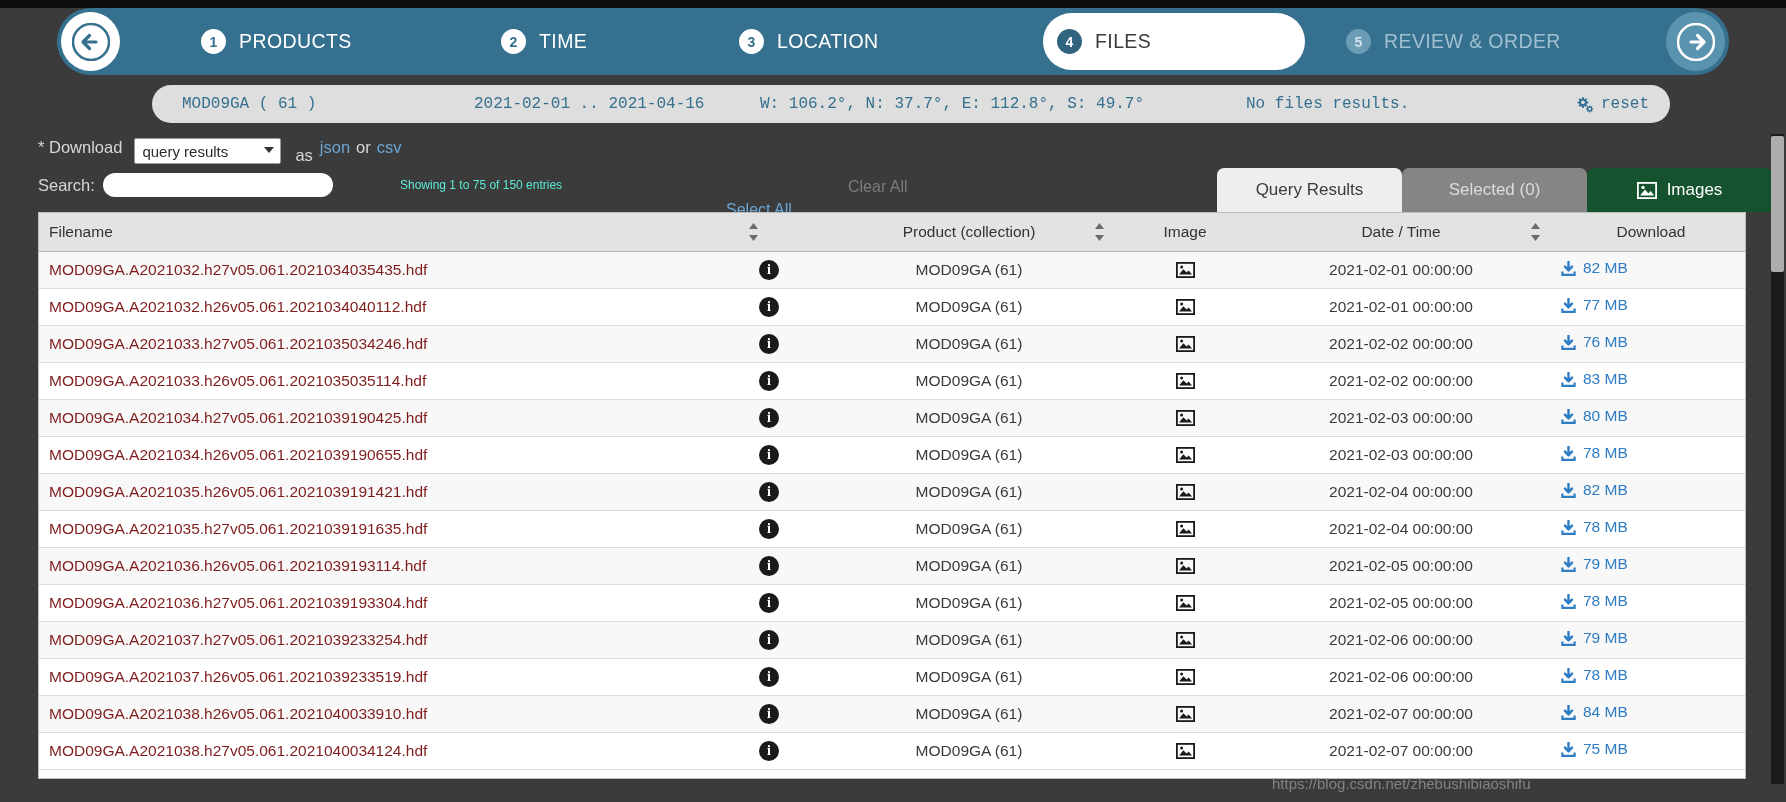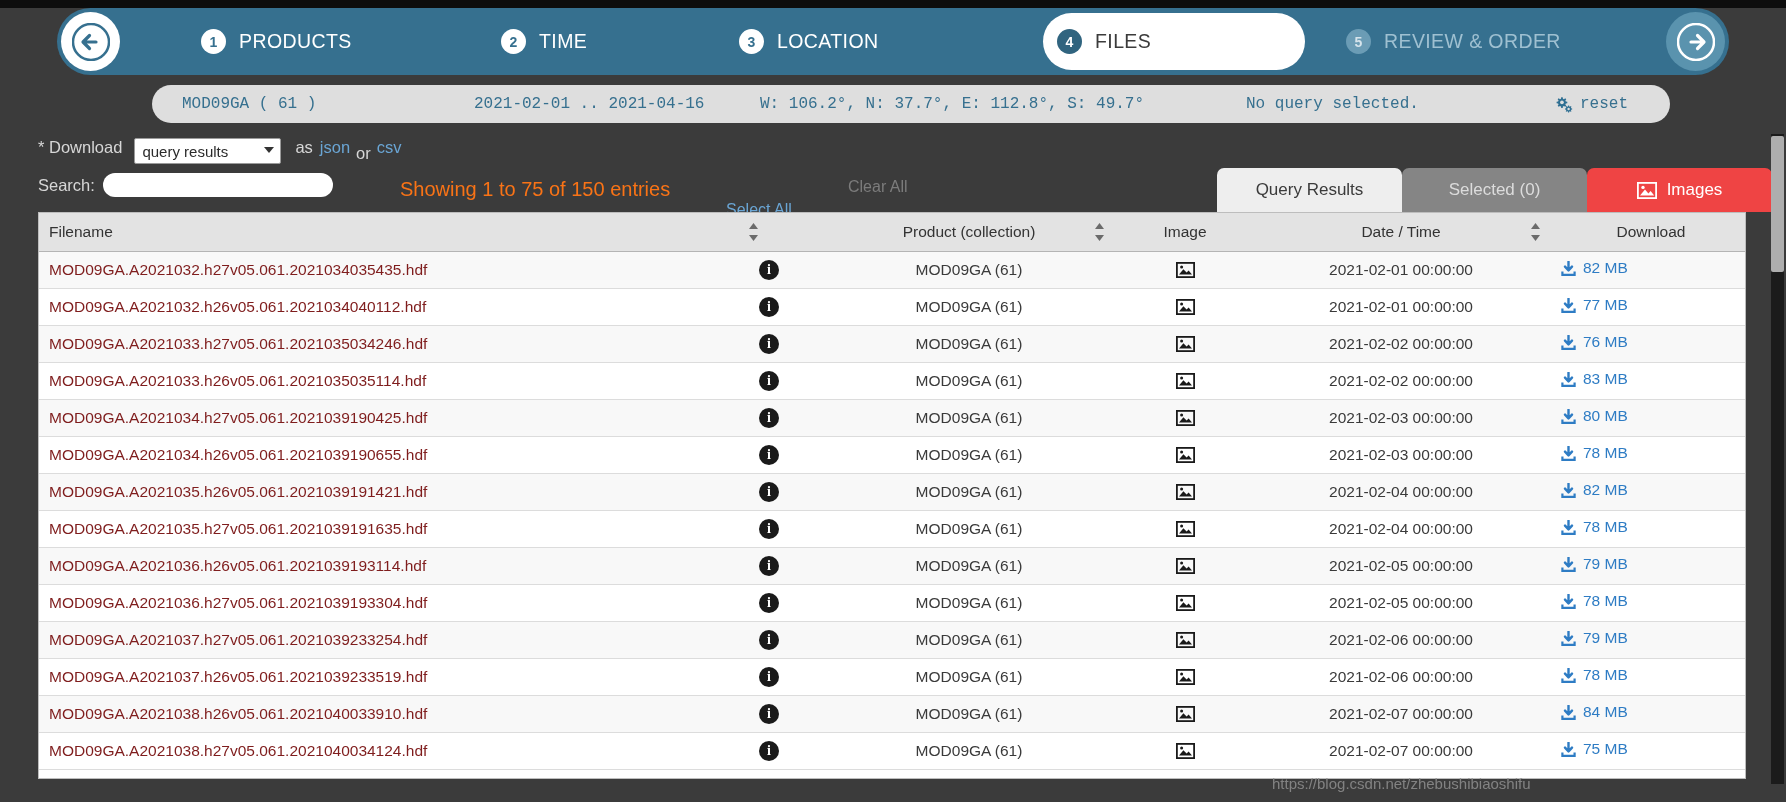--- a/index.html
+++ b/index.html
@@ -68,21 +68,21 @@
     position: absolute; left: 152px; top: 85px; width: 1518px; height: 38px;
     background: #dedede; border-radius: 19px;
     display: flex; align-items: center;
     font-size: 16px; color: #36708f;
   }
   .crumb { position: absolute; white-space: nowrap; font-family: Liberation Mono, monospace; }
   #crumb-product  { left: 30px; }
   #crumb-time     { left: 322px; }
   #crumb-location { left: 608px; }
   #crumb-files    { left: 1094px; }
-  #crumb-reset    { right: 42px; display: flex; align-items: center; gap: 7px; }
+  #crumb-reset    { right: 21px; display: flex; align-items: center; gap: 7px; }
   .gear-icon svg { display: block; }
 
   
   .dl-row {
     position: absolute; left: 38px; top: 138px;
     display: flex; align-items: flex-start;
     font-size: 16.5px; color: #d7d7d7;
   }
   .dl-row .lbl { margin-right: 12px; }
   .dl-select {
@@ -94,41 +94,41 @@
     padding: 0 22px 0 7px;
   }
   .select-wrap { position: relative; display: inline-block; }
   .select-wrap .chev {
     position: absolute; right: 7px; top: 9px;
     width: 0; height: 0; pointer-events: none;
     border-left: 5px solid transparent;
     border-right: 5px solid transparent;
     border-top: 6px solid #333;
   }
-  .dl-row .as { margin: 0 7px 0 14px; }
+  .dl-row .as { margin: 8px 7px 0 14px; }
   .dl-row a.lnk { color: #6aa5d4; text-decoration: none; }
-  .dl-row .orword { margin: 6px 6px; }
+  .dl-row .orword { margin: 0 6px; }
 
   
   .search-row {
     position: absolute; left: 38px; top: 173px;
     display: flex; align-items: center;
     font-size: 16.5px; color: #d7d7d7;
   }
   .search-row .lbl { margin-right: 8px; }
   .search-input {
     width: 230px; height: 24px;
     border: none; border-radius: 12px;
     background: #ffffff; outline: none;
     font-size: 14px; padding: 0 12px;
     font-family: "Liberation Sans", sans-serif;
   }
   .showing {
     position: absolute; left: 400px; top: 178px;
-    font-size: 20px; color: #f97316; white-space: nowrap;
+    font-size: 12px; color: #5eead4; white-space: nowrap;
   }
   .sel-all {
     position: absolute; left: 726px; top: 178px;
     font-size: 16px; color: #6aa5d4; text-decoration: none; margin-top: 23px;
   }
   .clr-all {
     position: absolute; left: 848px; top: 178px;
     font-size: 16px; color: #7c7c7c; text-decoration: none;
   }
 
@@ -138,21 +138,21 @@
     display: flex; align-items: flex-end; height: 44px;
   }
   .tab {
     height: 44px; display: flex; align-items: center; justify-content: center;
     font-size: 17px; padding: 0 26px;
     border-top-left-radius: 7px; border-top-right-radius: 7px;
     white-space: nowrap;
   }
   .tab.active   { background: #eeeeee; color: #3b3b3b; min-width: 185px; }
   .tab.inactive { background: #858585; color: #dcdcdc; min-width: 185px; }
-  .tab.images   { background: #ef4444; color: #ffffff; min-width: 185px; gap: 10px; }
+  .tab.images   { background: #14532d; color: #ffffff; min-width: 185px; gap: 10px; }
   .tab .img-ico svg { display: block; }
 
   
   .panel {
     position: absolute; left: 38px; top: 212px;
     width: 1708px; height: 567px;
     background: #ffffff;
     border: 1px solid #bdbdbd;
     overflow: hidden;
   }
@@ -282,21 +282,21 @@
         <path d="M14 19 L25.5 19 M20.5 12.5 L27 19 L20.5 25.5" fill="none" stroke="#ffffff" stroke-width="3.2" stroke-linecap="round" stroke-linejoin="round"></path>
       </svg>
     </span>
   </div>
 </div>
 
 <div class="crumbbar">
   <span class="crumb" id="crumb-product">MOD09GA ( 61 )</span>
   <span class="crumb" id="crumb-time">2021-02-01 .. 2021-04-16</span>
   <span class="crumb" id="crumb-location">W: 106.2°, N: 37.7°, E: 112.8°, S: 49.7°</span>
-  <span class="crumb" id="crumb-files">No query selected.</span>
+  <span class="crumb" id="crumb-files">No files results.</span>
   <span class="crumb" id="crumb-reset">
     <span class="gear-icon">
       <svg width="19" height="17" viewBox="0 0 19 17">
         <g fill="#2f6f92">
           <path d="M7.2 1.2 l1.5 0 0.25 1.5 1.0 0.45 1.25-0.9 1.05 1.05 -0.9 1.25 0.45 1.0 1.5 0.25 0 1.5 -1.5 0.25 -0.45 1.0 0.9 1.25 -1.05 1.05 -1.25-0.9 -1.0 0.45 -0.25 1.5 -1.5 0 -0.25-1.5 -1.0-0.45 -1.25 0.9 -1.05-1.05 0.9-1.25 -0.45-1.0 -1.5-0.25 0-1.5 1.5-0.25 0.45-1.0 -0.9-1.25 1.05-1.05 1.25 0.9 1.0-0.45z"></path>
           <circle cx="7.95" cy="6.3" r="1.85" fill="#dedede"></circle>
           <path d="M14.1 9.4 l1.0 0 0.17 1.0 0.67 0.3 0.83-0.6 0.7 0.7 -0.6 0.83 0.3 0.67 1.0 0.17 0 1.0 -1.0 0.17 -0.3 0.67 0.6 0.83 -0.7 0.7 -0.83-0.6 -0.67 0.3 -0.17 1.0 -1.0 0 -0.17-1.0 -0.67-0.3 -0.83 0.6 -0.7-0.7 0.6-0.83 -0.3-0.67 -1.0-0.17 0-1.0 1.0-0.17 0.3-0.67 -0.6-0.83 0.7-0.7 0.83 0.6 0.67-0.3z"></path>
           <circle cx="14.6" cy="12.98" r="1.2" fill="#dedede"></circle>
         </g>
       </svg>

